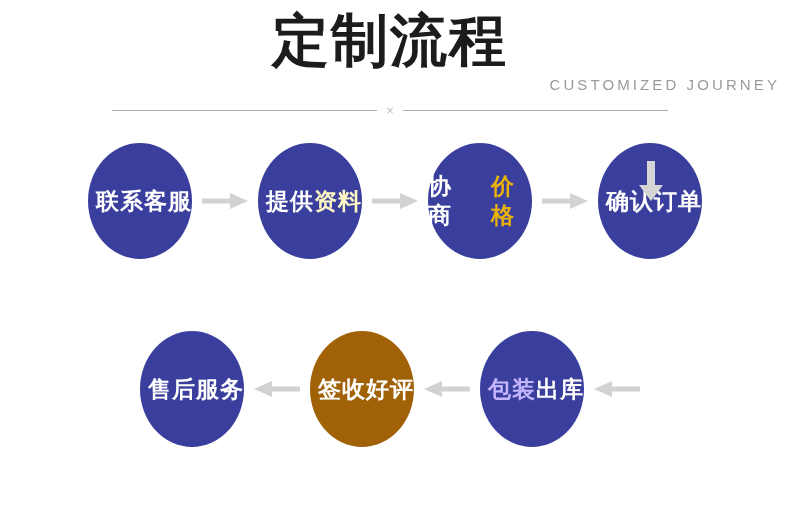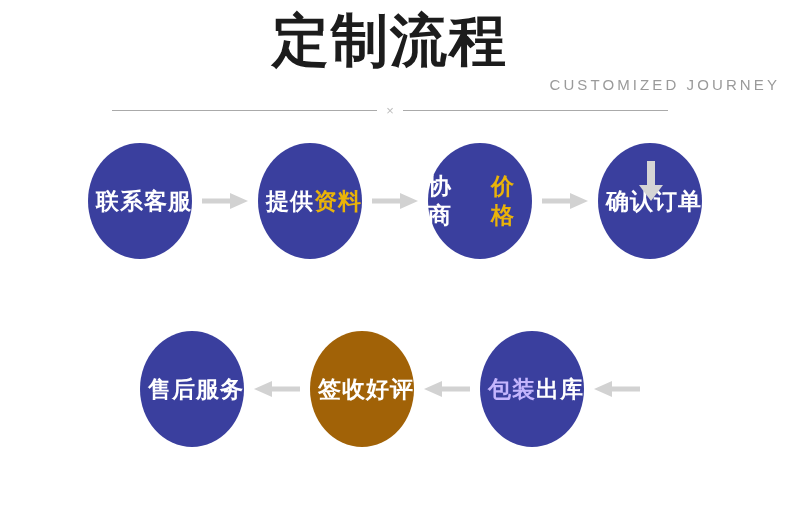--- a/index.html
+++ b/index.html
@@ -149,21 +149,21 @@
     </div>
 
     <div class="arrow-h">
       <svg width="46" height="20" viewBox="0 0 46 20" aria-hidden="true">
         <path d="M0 7.5 H28 V2 L46 10 L28 18 V12.5 H0 Z" fill="#d2d2d2"></path>
       </svg>
     </div>
 
     <div class="node" style="background: rgb(58, 63, 158);">
       <span class="node-line" style="color: rgb(255, 255, 255);">提供</span>
-      <span class="node-line" style="color: #eab308;">资料</span>
+      <span class="node-line" style="color: #fef9c3;">资料</span>
     </div>
 
     <div class="arrow-h">
       <svg width="46" height="20" viewBox="0 0 46 20" aria-hidden="true">
         <path d="M0 7.5 H28 V2 L46 10 L28 18 V12.5 H0 Z" fill="#d2d2d2"></path>
       </svg>
     </div>
 
     <div class="node" style="background: rgb(58, 63, 158); gap: 22px;">
       <span class="node-line" style="color: rgb(255, 255, 255);">协商</span>

